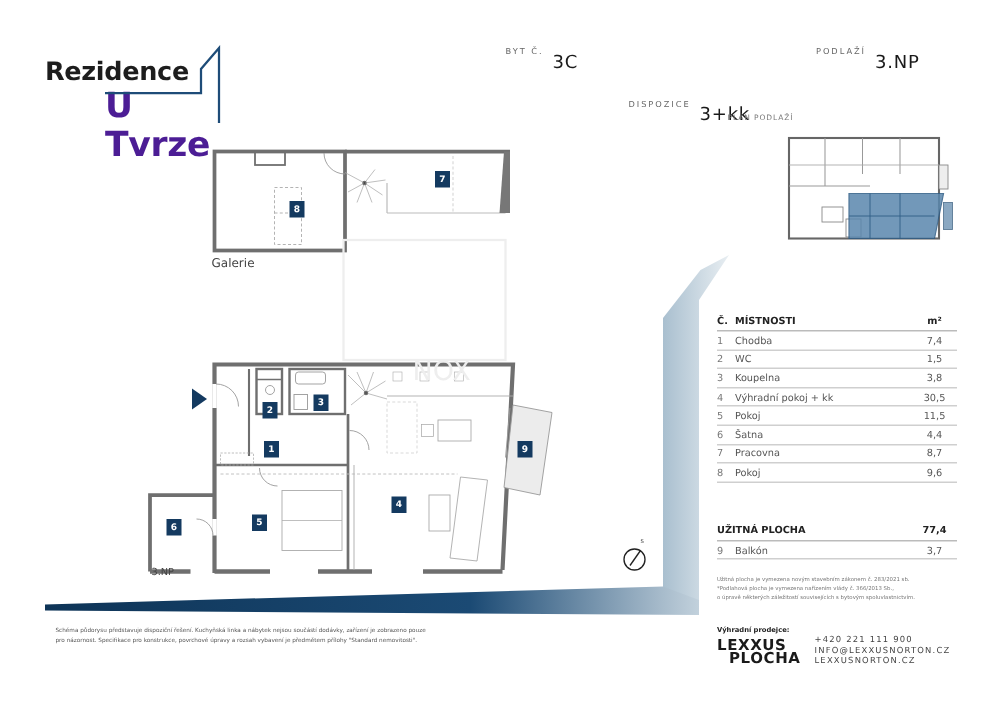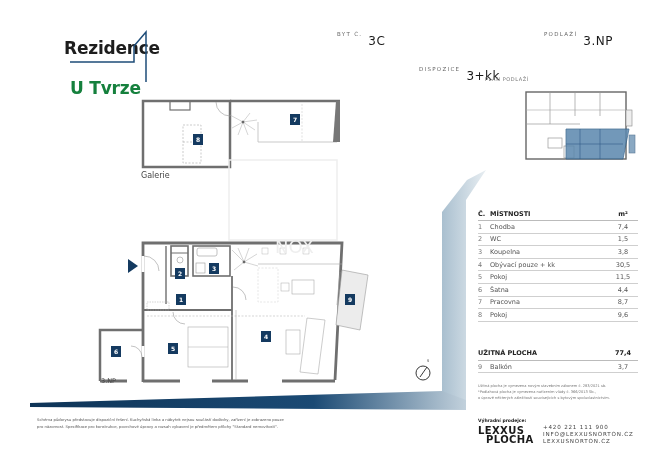--- a/index.html
+++ b/index.html
@@ -3,22 +3,22 @@
 <meta charset="utf-8">
 <style>
   * { box-sizing: border-box; margin: 0; padding: 0; }
   html, body { width: 662px; height: 468px; background: #ffffff; overflow: hidden; }
   body { position: relative; font-family: "DejaVu Sans", sans-serif; color: #222; }
 
   .abs { position: absolute; }
 
   
   .logo { left: 28px; top: 30px; width: 130px; height: 60px; }
-  .logo .l1 { position: absolute; left: 2px; top: 8px; font-size: 17px; font-weight: bold; color: #1d1d1d; letter-spacing: -0.2px; margin-left: 34px; }
-  .logo .l2 { position: absolute; left: 42px; top: 48px; font-size: 17px; font-weight: bold; color: #15803d; letter-spacing: -0.2px; }
+  .logo .l1 { position: absolute; left: 2px; top: 8px; font-size: 17px; font-weight: bold; color: #1d1d1d; letter-spacing: -0.2px; }
+  .logo .l2 { position: absolute; left: 42px; top: 28px; font-size: 23px; font-weight: bold; color: #4c1d95; letter-spacing: -0.2px; }
 
   
   .hdr { top: 34px; display: flex; align-items: baseline; }
   .hdr .lbl { font-size: 5.5px; letter-spacing: 1.3px; color: #666; margin-right: 6px; position: relative; top: -9px; }
   .hdr .val { font-size: 12px; color: #1a1a1a; letter-spacing: 0.5px; }
 
   .plan-label { left: 485px; top: 76px; font-size: 5px; letter-spacing: 0.6px; color: #777; }
 
   
   .frame-shape { left: 0; top: 0; width: 662px; height: 468px; pointer-events: none; }
@@ -241,21 +241,21 @@
     <span class="name">WC</span>
     <span class="v">1,5</span>
   </div>
   <div class="row">
     <span class="n">3</span>
     <span class="name">Koupelna</span>
     <span class="v">3,8</span>
   </div>
   <div class="row">
     <span class="n">4</span>
-    <span class="name">Obývací pouze + kk</span>
+    <span class="name">Výhradní pokoj + kk</span>
     <span class="v">30,5</span>
   </div>
   <div class="row">
     <span class="n">5</span>
     <span class="name">Pokoj</span>
     <span class="v">11,5</span>
   </div>
   <div class="row">
     <span class="n">6</span>
     <span class="name">Šatna</span>

